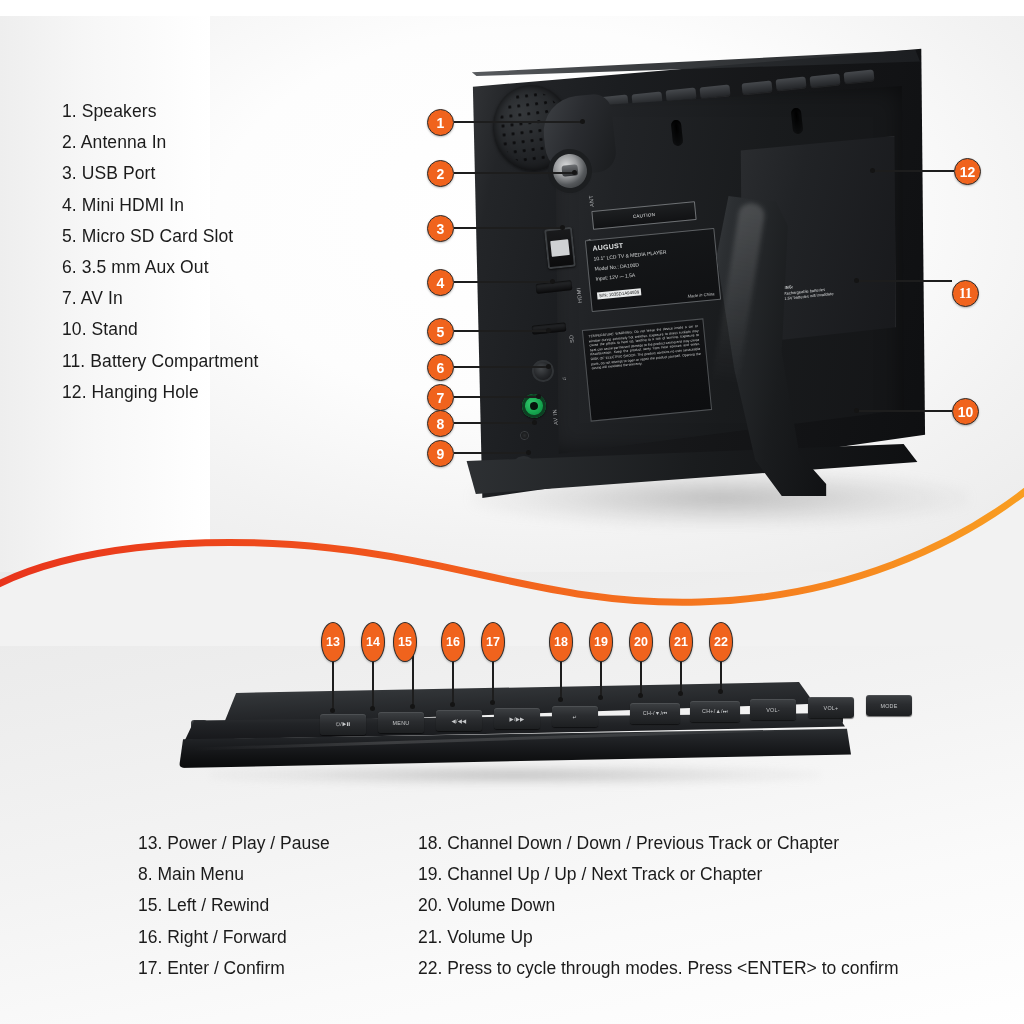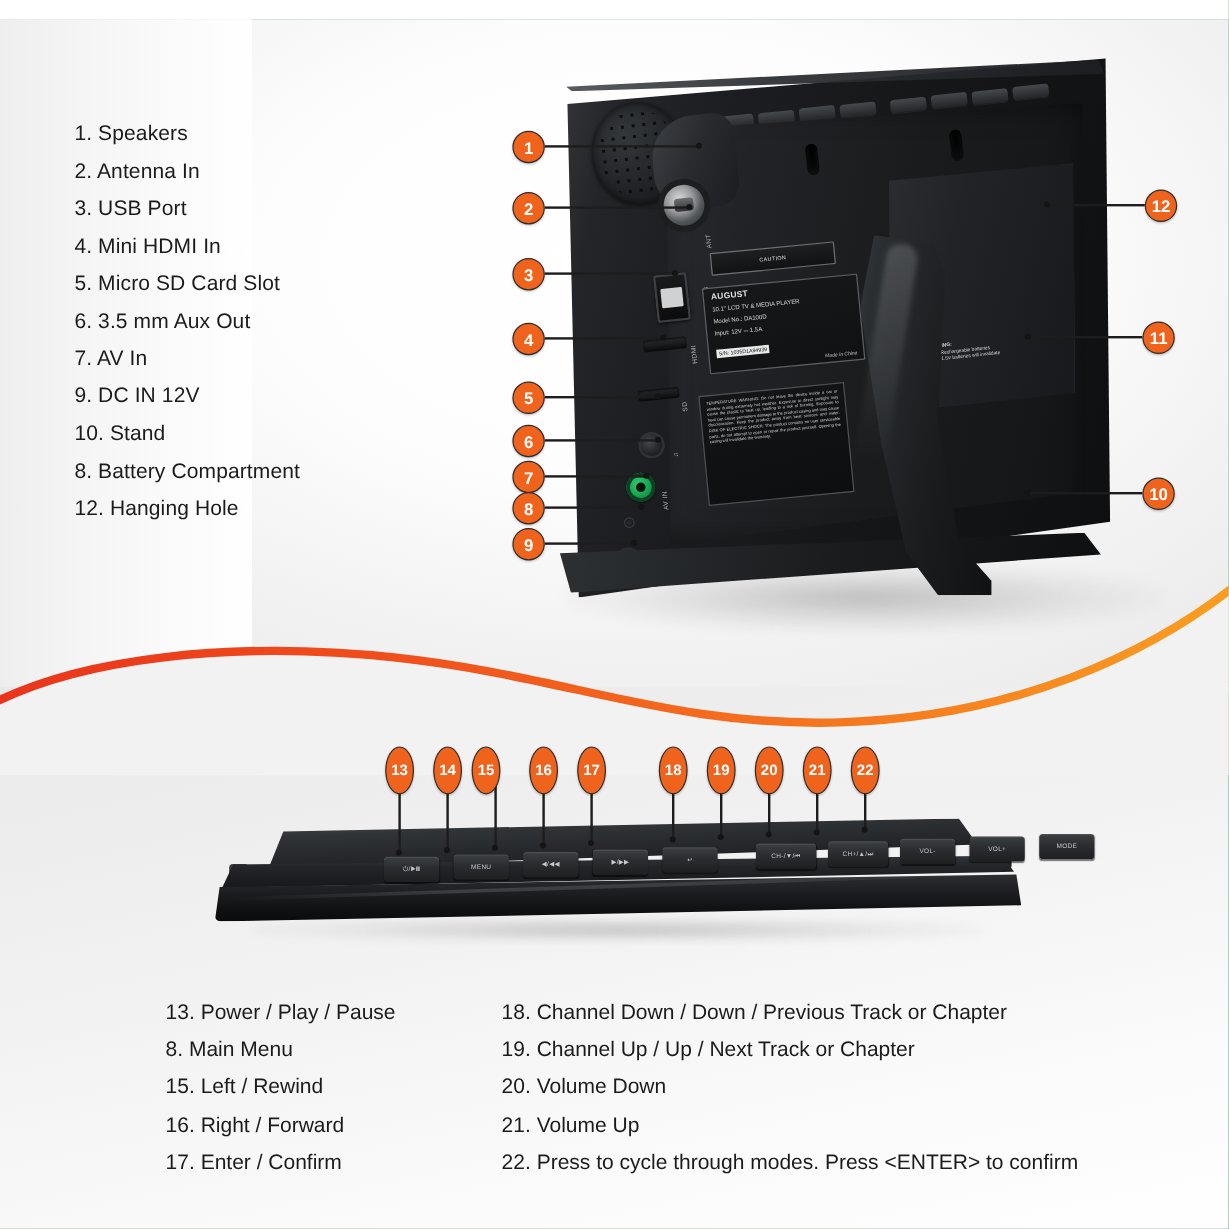--- a/index.html
+++ b/index.html
@@ -354,23 +354,22 @@
   <div id="top-section"></div>
 
   <div id="legend-top">
     <span class="legend-row">1. Speakers</span>
     <span class="legend-row">2. Antenna In</span>
     <span class="legend-row">3. USB Port</span>
     <span class="legend-row">4. Mini HDMI In</span>
     <span class="legend-row">5. Micro SD Card Slot</span>
     <span class="legend-row">6. 3.5 mm Aux Out</span>
     <span class="legend-row">7. AV In</span>
-    <span class="legend-row">9. DC IN 12V</span>
     <span class="legend-row">10. Stand</span>
-    <span class="legend-row">8. Battery Compartment</span>
+    <span class="legend-row">11. Battery Compartment</span>
     <span class="legend-row">12. Hanging Hole</span>
   </div>
 
   <div id="device-wrap">
     <div class="dev-shadow"></div>
 
     <div id="tv-body"></div>
     <div id="tv-topedge"></div>
 
     <div class="ridge-bump" style="left:124px; top:62px; transform:rotate(-6deg);"></div>
@@ -474,21 +473,21 @@
   <div class="leader" style="left:454px; top:436px; width:76px;"></div>
   <div class="leader-dot" style="left:526px; top:434px;"></div>
   <div class="callout" style="left:427px; top:424px;">9</div>
 
   <div class="leader" style="left:872px; top:154px; width:82px;"></div>
   <div class="leader-dot" style="left:870px; top:152px;"></div>
   <div class="callout" style="left:954px; top:142px;">12</div>
 
   <div class="leader" style="left:856px; top:264px; width:96px;"></div>
   <div class="leader-dot" style="left:854px; top:262px;"></div>
-  <div class="callout" style="left:952px; top:252px;">11</div>
+  <div class="callout" style="left:952px; top:264px;font-family:Liberation Serif, serif;">11</div>
 
   <div class="leader" style="left:856px; top:394px; width:96px;"></div>
   <div class="leader-dot" style="left:854px; top:392px;"></div>
   <div class="callout" style="left:952px; top:382px;">10</div>
 
   <div id="bottom-clip">
     <div style="position:absolute; left:0; top:0; width:1024px; height:468px;
                 background: linear-gradient(168deg,#e9e9e9 0%, #ededed 20%, #f3f3f3 46%, #fafafa 72%, #ffffff 100%);"></div>
   </div>
 

